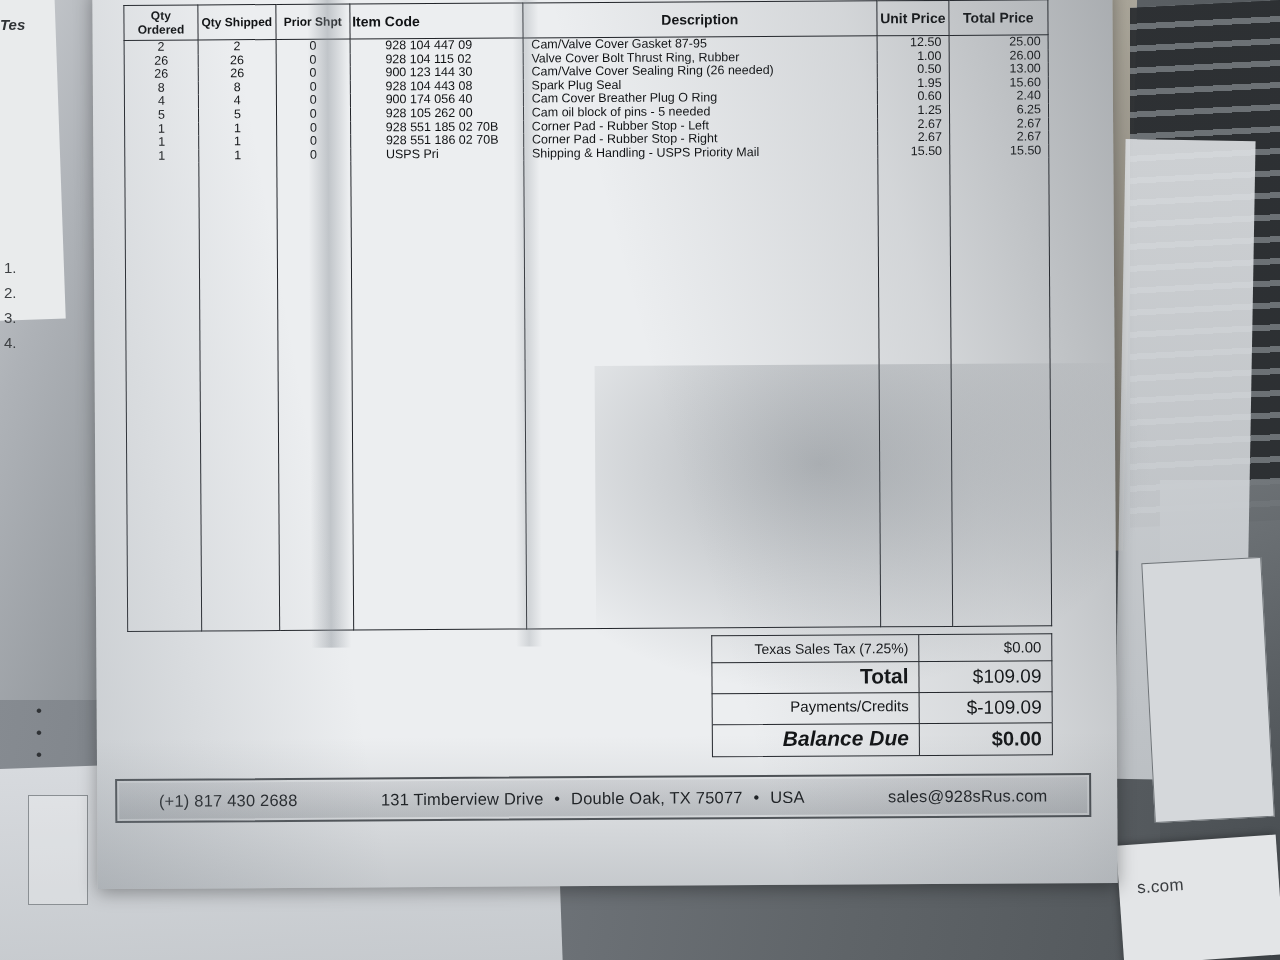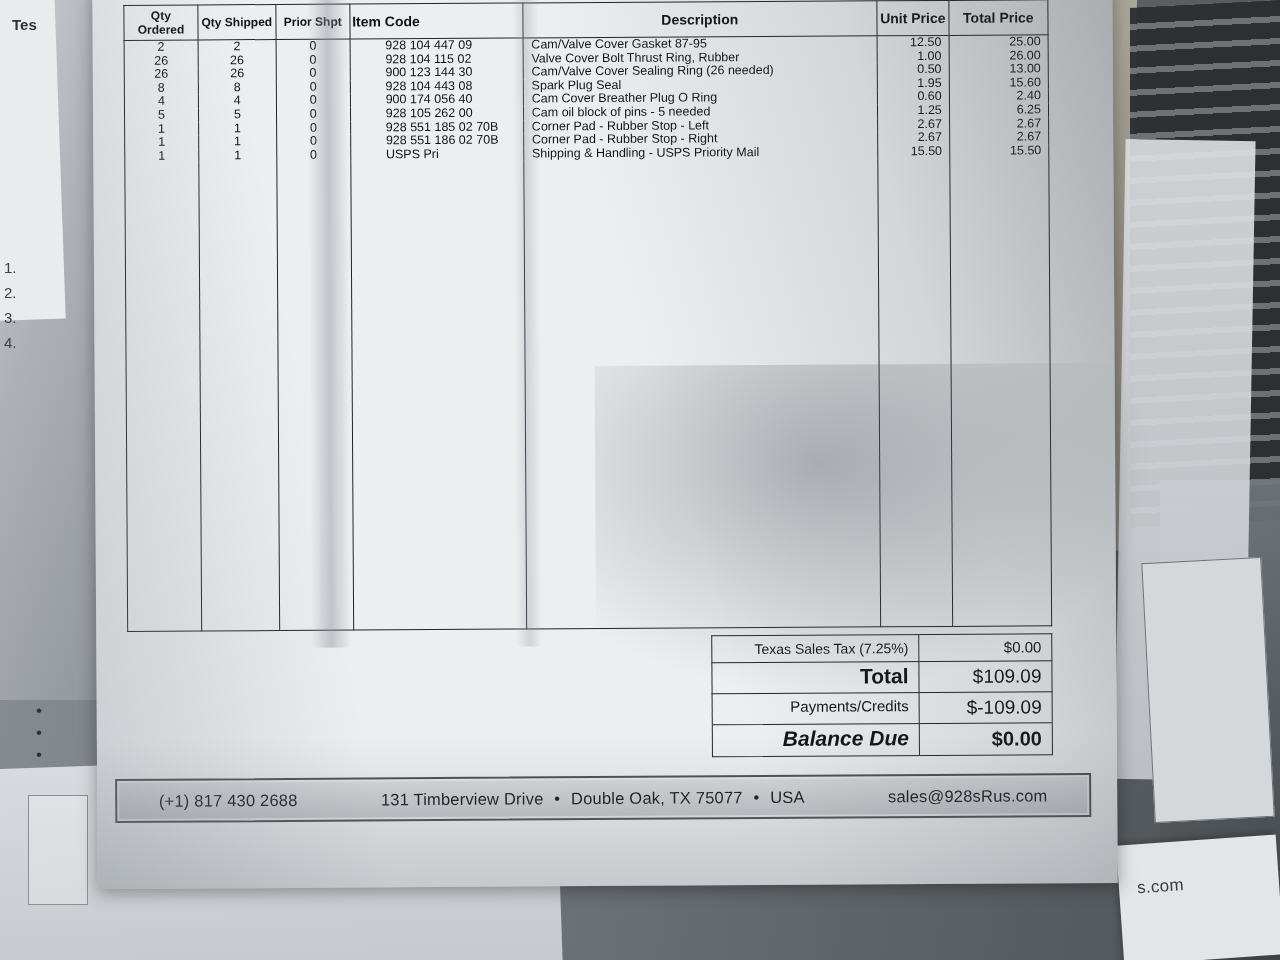--- a/index.html
+++ b/index.html
@@ -84,24 +84,25 @@
   }
   .bg-sidenotes {
     position: absolute;
     left: 4px; top: 255px;
     font-size: 15px;
     color: #3e4144;
     line-height: 25px;
   }
   .bg-tes {
     position: absolute;
-    left: 12px; top: 16px;
+    left: 0; top: 16px;
     font-size: 15px;
     font-weight: bold;
     color: #2f3235;
+    font-style: italic;
   }
   .bg-dots {
     position: absolute;
     left: 36px; top: 700px;
     color: #2f3235;
     font-size: 17px;
     line-height: 22px;
   }
   .bg-smallbox {
     position: absolute;

